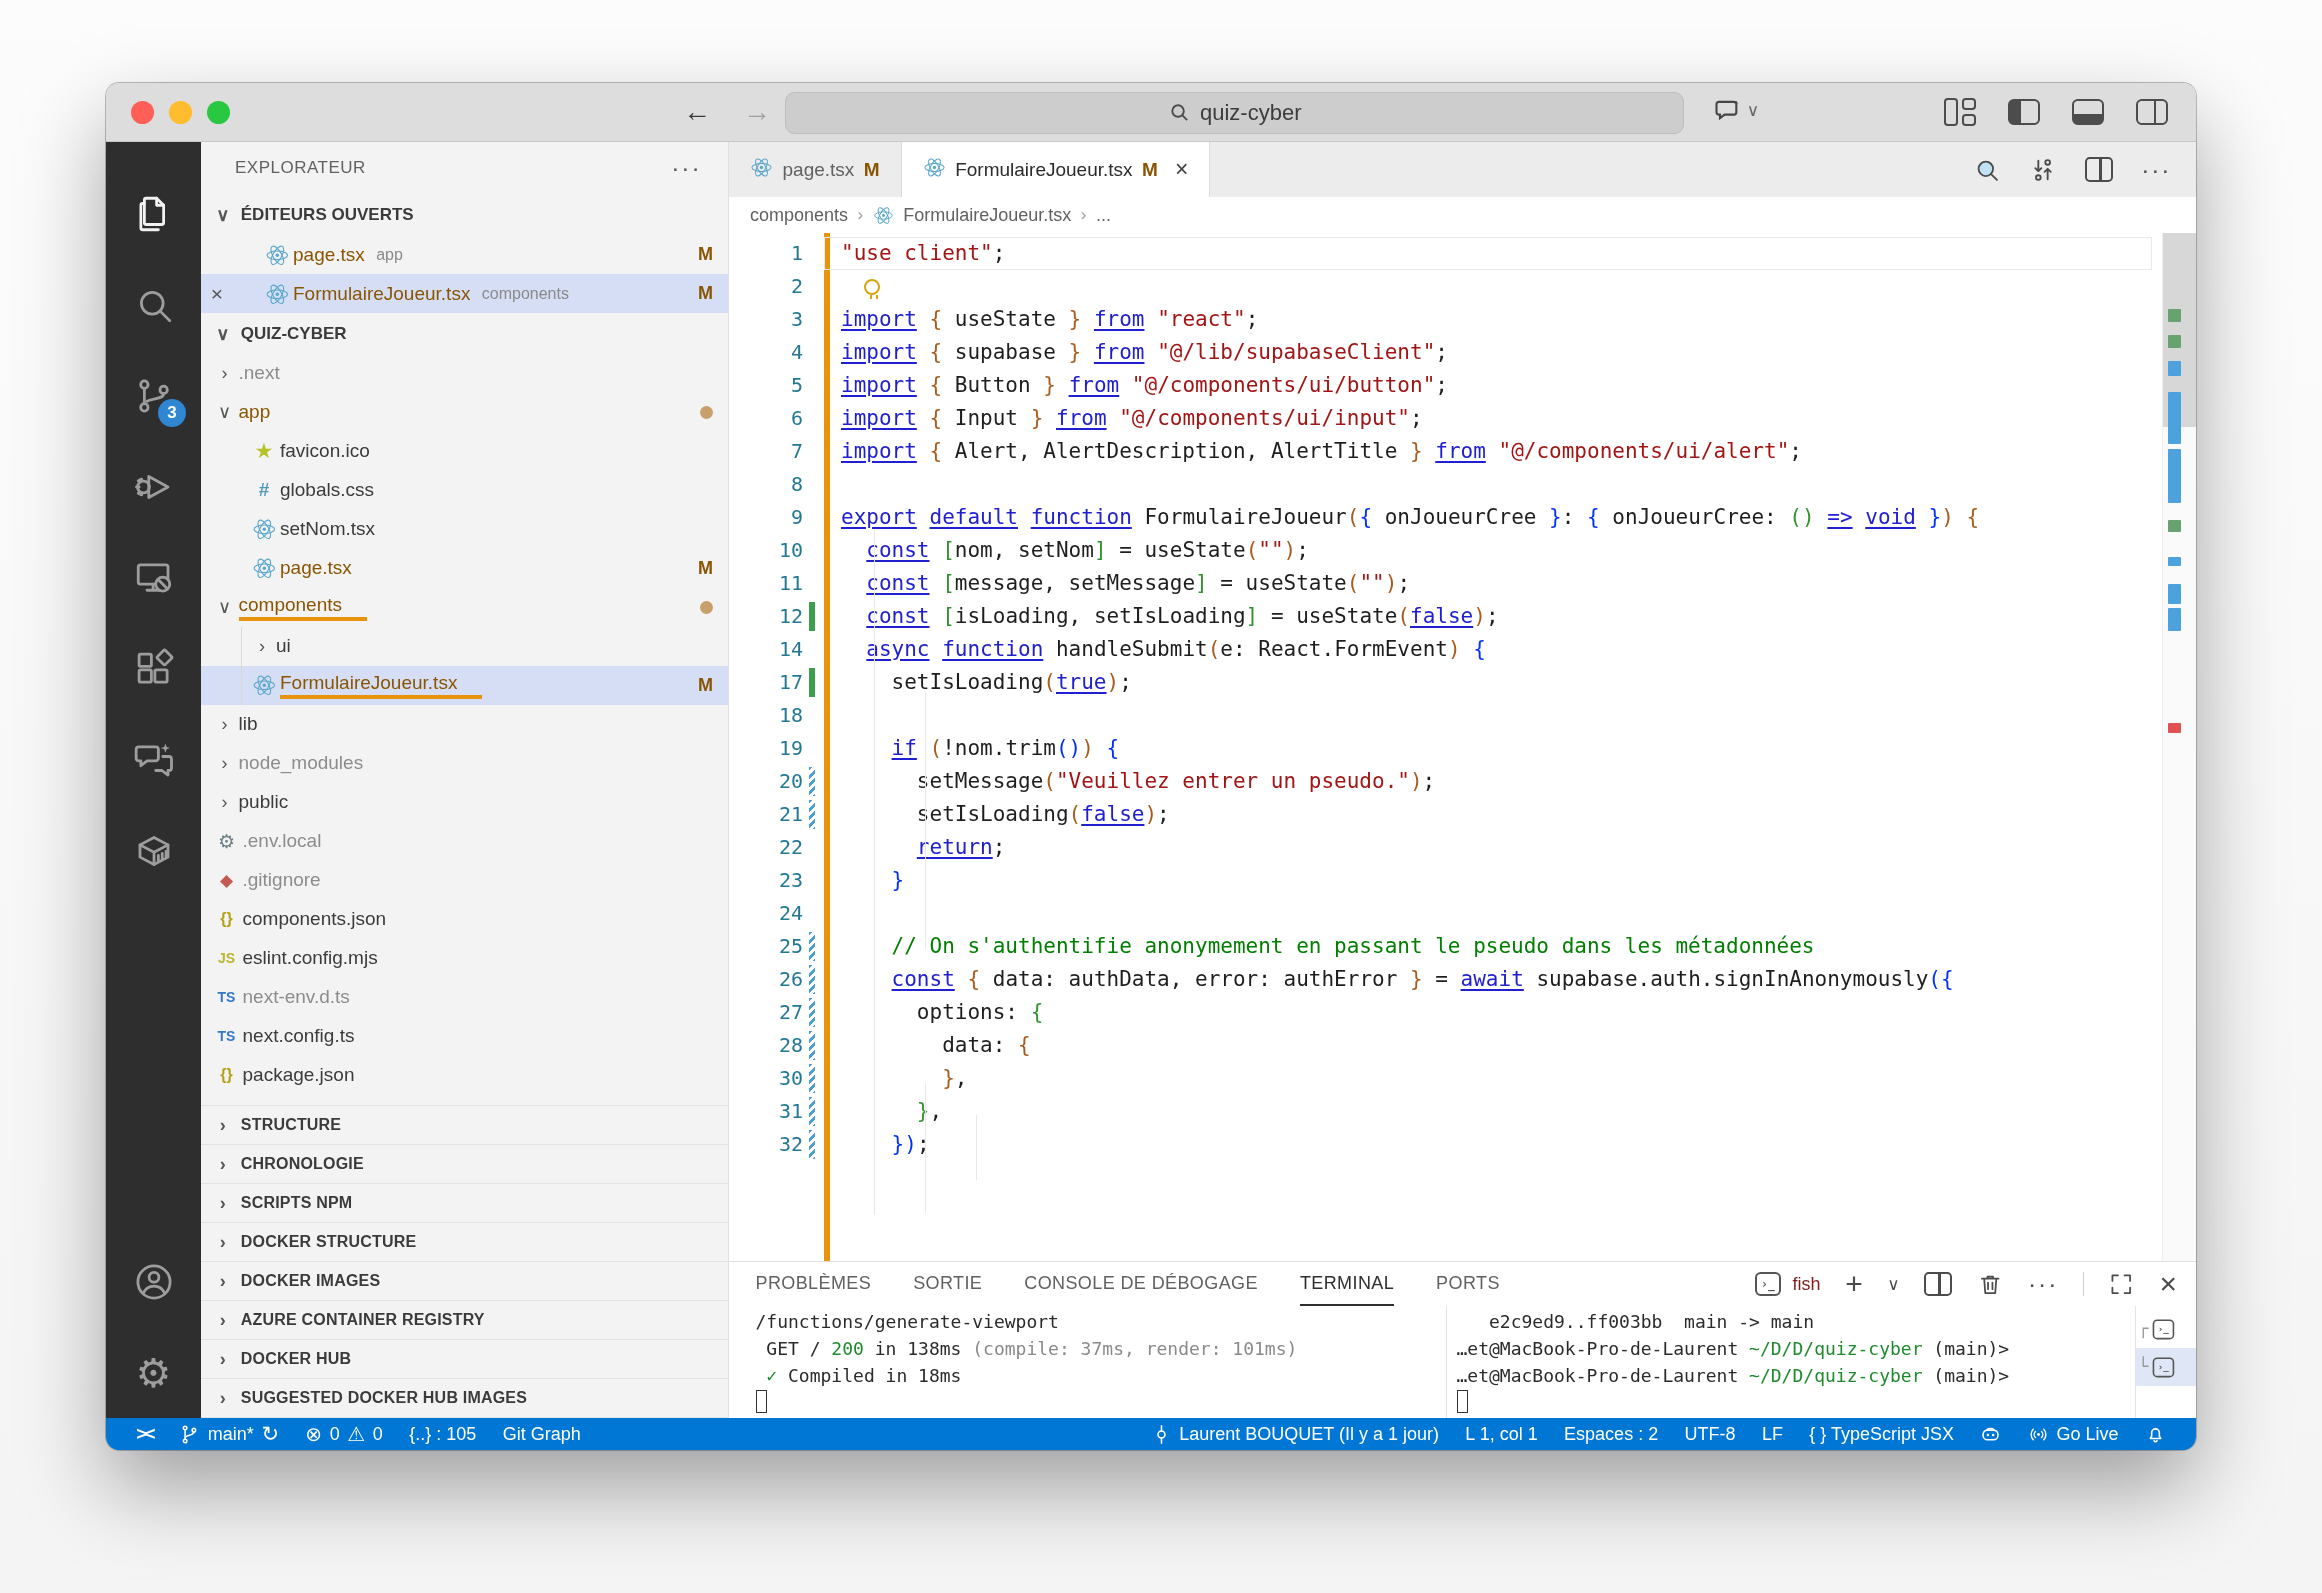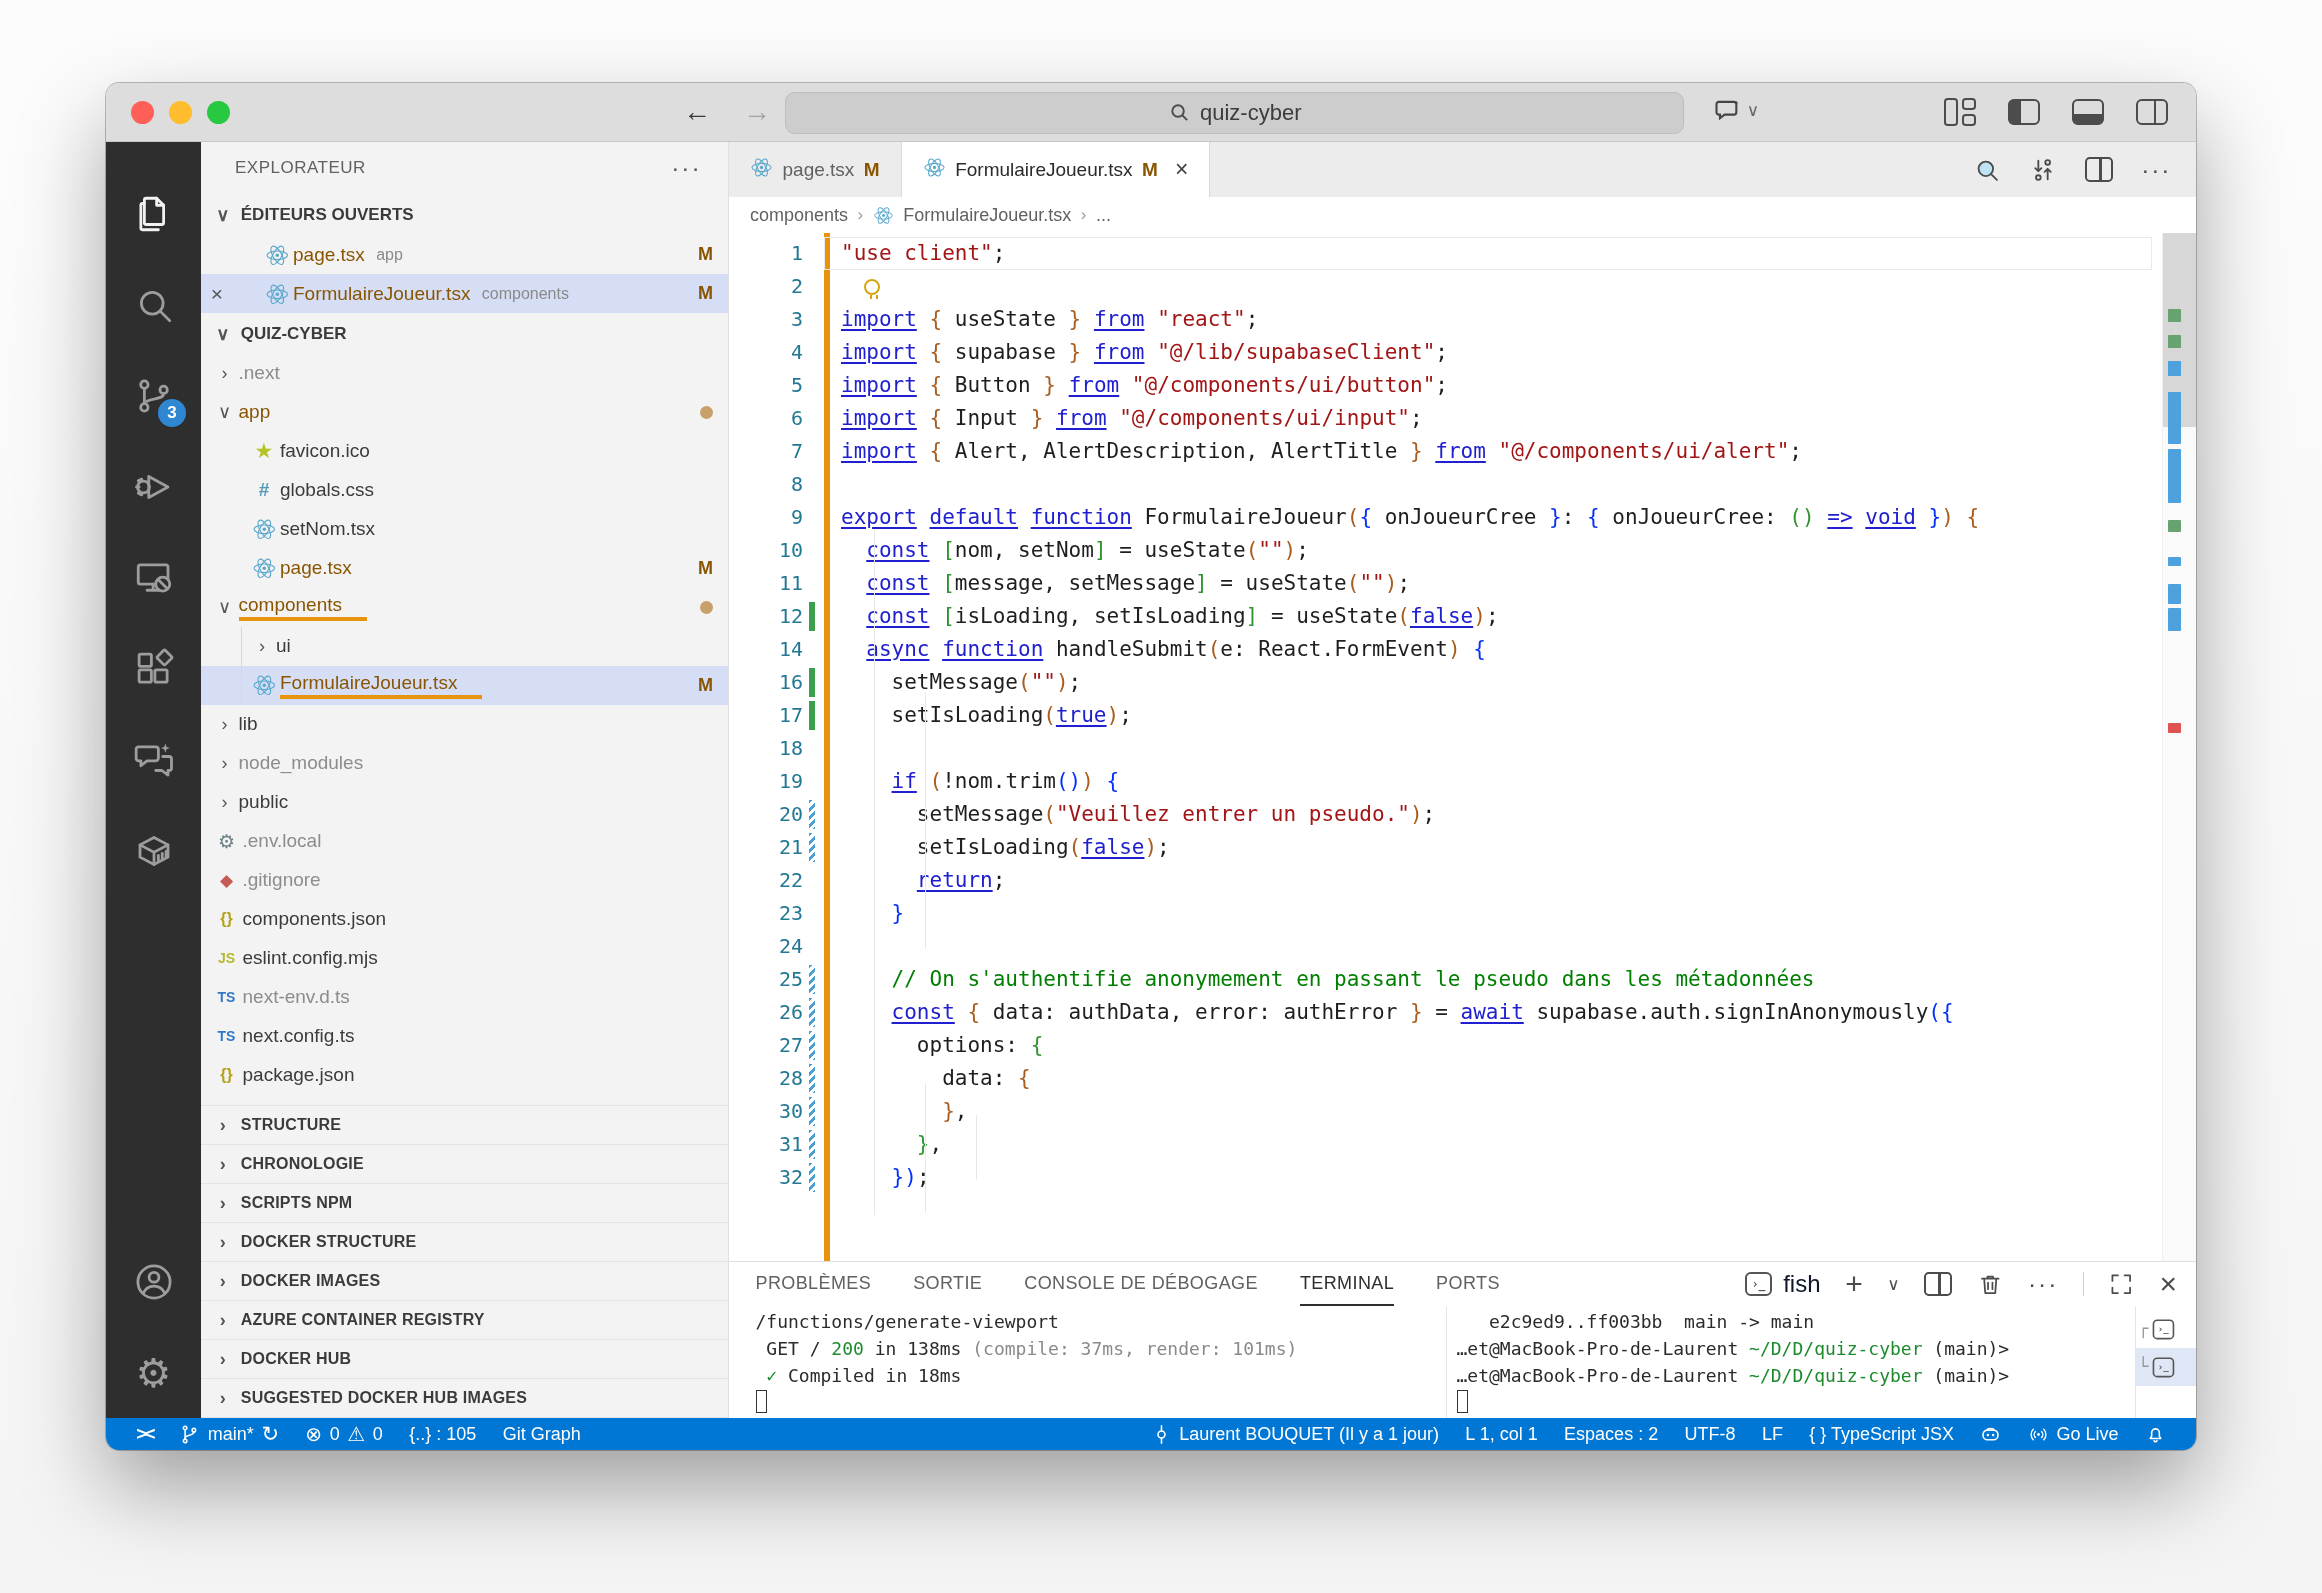--- a/index.html
+++ b/index.html
@@ -106,21 +106,21 @@
   .overview{position:absolute;top:0;right:0;bottom:0;width:34px;background:#fafafa;border-left:0.9px solid #f0f0f0}
   .ovmark{position:absolute;left:4.7px;width:13.2px;border-radius:0.9px}
   .ovthumb{position:absolute;left:0;right:0;top:0;height:194px;background:rgba(90,90,90,.22)}
   
   .panel{height:157px;border-top:0.9px solid #dfdfdf;background:#fff;flex:0 0 auto;display:flex;flex-direction:column}
   .panelhead{height:44px;display:flex;align-items:center;padding:0 19px 0 26.5px;gap:42px;flex:0 0 auto}
   .ptab{font-size:18px;color:#616161;letter-spacing:0.4px;height:44px;display:flex;align-items:center;border-bottom:2.8px solid transparent}
   .ptab.active{color:#2f2f2f;border-bottom-color:#2f2f2f}
   .pacts{margin-left:auto;display:flex;align-items:center;gap:24.6px;color:#4c4c4c;font-size:23px}
   .term-ico{width:26.5px;height:24.6px;border:2.4px solid #555;border-radius:5.7px;font-size:11.4px;display:flex;align-items:center;justify-content:center;font-family:"DejaVu Sans Mono",monospace;color:#555;font-weight:bold}
-  .fishlbl{font-size:24px;color:#0f172a;margin-left:-13.2px}
+  .fishlbl{font-size:18px;color:#7f1d1d;margin-left:-13.2px}
   .pacts svg{width:26.5px;height:26.5px}
   .vsep{width:0.9px;height:24.6px;background:#cfcfcf}
   .panelbody{flex:1;display:flex;min-height:0;font-family:"DejaVu Sans Mono",monospace;font-size:18px;line-height:27px;color:#2b2b2b}
   .termL{width:717px;padding:1.9px 0 0 26.5px;white-space:pre;overflow:hidden;flex:0 0 auto}
   .termR{flex:1;padding:1.9px 0 0 9.5px;white-space:pre;overflow:hidden;border-left:0.9px solid #e4e4e4}
   .t-g{color:#1e8a2e}.t-dim{color:#8a8a8a}
   .cursorbox{display:inline-block;width:11.4px;height:23px;border:1.9px solid #333;vertical-align:-3.8px}
   .termtabs{width:61px;flex:0 0 auto;border-left:0.9px solid #e4e4e4;padding-top:3.8px}
   .termtab{height:38px;display:flex;align-items:center;gap:1.9px;padding-left:1.9px;color:#7a7a7a}
   .termtab .tree{font-size:17px;color:#999}
@@ -542,21 +542,20 @@
               <div class="crow"><span class="ln">4</span><span class="gm"></span><span class="txt"><span class="tok-k">import</span><span class="tok-p"> </span><span class="tok-b1">{</span><span class="tok-p"> supabase </span><span class="tok-b1">}</span><span class="tok-p"> </span><span class="tok-k">from</span><span class="tok-p"> </span><span class="tok-s">"@/lib/supabaseClient"</span><span class="tok-p">;</span></span></div>
               <div class="crow"><span class="ln">5</span><span class="gm"></span><span class="txt"><span class="tok-k">import</span><span class="tok-p"> </span><span class="tok-b1">{</span><span class="tok-p"> Button </span><span class="tok-b1">}</span><span class="tok-p"> </span><span class="tok-k">from</span><span class="tok-p"> </span><span class="tok-s">"@/components/ui/button"</span><span class="tok-p">;</span></span></div>
               <div class="crow"><span class="ln">6</span><span class="gm"></span><span class="txt"><span class="tok-k">import</span><span class="tok-p"> </span><span class="tok-b1">{</span><span class="tok-p"> Input </span><span class="tok-b1">}</span><span class="tok-p"> </span><span class="tok-k">from</span><span class="tok-p"> </span><span class="tok-s">"@/components/ui/input"</span><span class="tok-p">;</span></span></div>
               <div class="crow"><span class="ln">7</span><span class="gm"></span><span class="txt"><span class="tok-k">import</span><span class="tok-p"> </span><span class="tok-b1">{</span><span class="tok-p"> Alert, AlertDescription, AlertTitle </span><span class="tok-b1">}</span><span class="tok-p"> </span><span class="tok-k">from</span><span class="tok-p"> </span><span class="tok-s">"@/components/ui/alert"</span><span class="tok-p">;</span></span></div>
               <div class="crow"><span class="ln">8</span><span class="gm"></span><span class="txt"></span></div>
               <div class="crow"><span class="ln">9</span><span class="gm"></span><span class="txt"><span class="tok-k">export</span><span class="tok-p"> </span><span class="tok-k">default</span><span class="tok-p"> </span><span class="tok-k">function</span><span class="tok-p"> FormulaireJoueur</span><span class="tok-b1">(</span><span class="tok-b2">{</span><span class="tok-p"> onJoueurCree </span><span class="tok-b2">}</span><span class="tok-p">: </span><span class="tok-b2">{</span><span class="tok-p"> onJoueurCree: </span><span class="tok-b3">()</span><span class="tok-p"> </span><span class="tok-k">=&gt;</span><span class="tok-p"> </span><span class="tok-k">void</span><span class="tok-p"> </span><span class="tok-b2">}</span><span class="tok-b1">)</span><span class="tok-p"> </span><span class="tok-b1">{</span></span></div>
               <div class="crow"><span class="ln">10</span><span class="gm"></span><span class="txt"><span class="tok-p">  </span><span class="tok-k">const</span><span class="tok-p"> </span><span class="tok-b3">[</span><span class="tok-p">nom, setNom</span><span class="tok-b3">]</span><span class="tok-p"> = useState</span><span class="tok-b1">(</span><span class="tok-s">""</span><span class="tok-b1">)</span><span class="tok-p">;</span></span></div>
               <div class="crow"><span class="ln">11</span><span class="gm"></span><span class="txt"><span class="tok-p">  </span><span class="tok-k">const</span><span class="tok-p"> </span><span class="tok-b3">[</span><span class="tok-p">message, setMessage</span><span class="tok-b3">]</span><span class="tok-p"> = useState</span><span class="tok-b1">(</span><span class="tok-s">""</span><span class="tok-b1">)</span><span class="tok-p">;</span></span></div>
               <div class="crow g-add"><span class="ln">12</span><span class="gm"><i></i></span><span class="txt"><span class="tok-p">  </span><span class="tok-k">const</span><span class="tok-p"> </span><span class="tok-b3">[</span><span class="tok-p">isLoading, setIsLoading</span><span class="tok-b3">]</span><span class="tok-p"> = useState</span><span class="tok-b1">(</span><span class="tok-k">false</span><span class="tok-b1">)</span><span class="tok-p">;</span></span></div>
               <div class="crow"><span class="ln">14</span><span class="gm"></span><span class="txt"><span class="tok-p">  </span><span class="tok-k">async</span><span class="tok-p"> </span><span class="tok-k">function</span><span class="tok-p"> handleSubmit</span><span class="tok-b1">(</span><span class="tok-p">e: React.FormEvent</span><span class="tok-b1">)</span><span class="tok-p"> </span><span class="tok-b2">{</span></span></div>
-              <div class="crow g-add"><span class="ln">16</span><span class="gm"><i></i></span><span class="txt"><span class="tok-p">    setMessage</span><span class="tok-b1">(</span><span class="tok-s">""</span><span class="tok-b1">)</span><span class="tok-p">;</span></span></div>
               <div class="crow g-add"><span class="ln">17</span><span class="gm"><i></i></span><span class="txt"><span class="tok-p">    setIsLoading</span><span class="tok-b1">(</span><span class="tok-k">true</span><span class="tok-b1">)</span><span class="tok-p">;</span></span></div>
               <div class="crow"><span class="ln">18</span><span class="gm"></span><span class="txt"></span></div>
               <div class="crow"><span class="ln">19</span><span class="gm"></span><span class="txt"><span class="tok-p">    </span><span class="tok-k">if</span><span class="tok-p"> </span><span class="tok-b1">(</span><span class="tok-p">!nom.trim</span><span class="tok-b2">()</span><span class="tok-b1">)</span><span class="tok-p"> </span><span class="tok-b2">{</span></span></div>
               <div class="crow g-mod"><span class="ln">20</span><span class="gm"><i></i></span><span class="txt"><span class="tok-p">      setMessage</span><span class="tok-b1">(</span><span class="tok-s">"Veuillez entrer un pseudo."</span><span class="tok-b1">)</span><span class="tok-p">;</span></span></div>
               <div class="crow g-mod"><span class="ln">21</span><span class="gm"><i></i></span><span class="txt"><span class="tok-p">      setIsLoading</span><span class="tok-b1">(</span><span class="tok-k">false</span><span class="tok-b1">)</span><span class="tok-p">;</span></span></div>
               <div class="crow"><span class="ln">22</span><span class="gm"></span><span class="txt"><span class="tok-p">      </span><span class="tok-k">return</span><span class="tok-p">;</span></span></div>
               <div class="crow"><span class="ln">23</span><span class="gm"></span><span class="txt"><span class="tok-p">    </span><span class="tok-b2">}</span></span></div>
               <div class="crow"><span class="ln">24</span><span class="gm"></span><span class="txt"></span></div>
               <div class="crow g-mod"><span class="ln">25</span><span class="gm"><i></i></span><span class="txt"><span class="tok-c">    // On s'authentifie anonymement en passant le pseudo dans les métadonnées</span></span></div>
               <div class="crow g-mod"><span class="ln">26</span><span class="gm"><i></i></span><span class="txt"><span class="tok-p">    </span><span class="tok-k">const</span><span class="tok-p"> </span><span class="tok-b1">{</span><span class="tok-p"> data: authData, error: authError </span><span class="tok-b1">}</span><span class="tok-p"> = </span><span class="tok-k">await</span><span class="tok-p"> supabase.auth.signInAnonymously</span><span class="tok-b2">(</span><span class="tok-b2">{</span></span></div>

